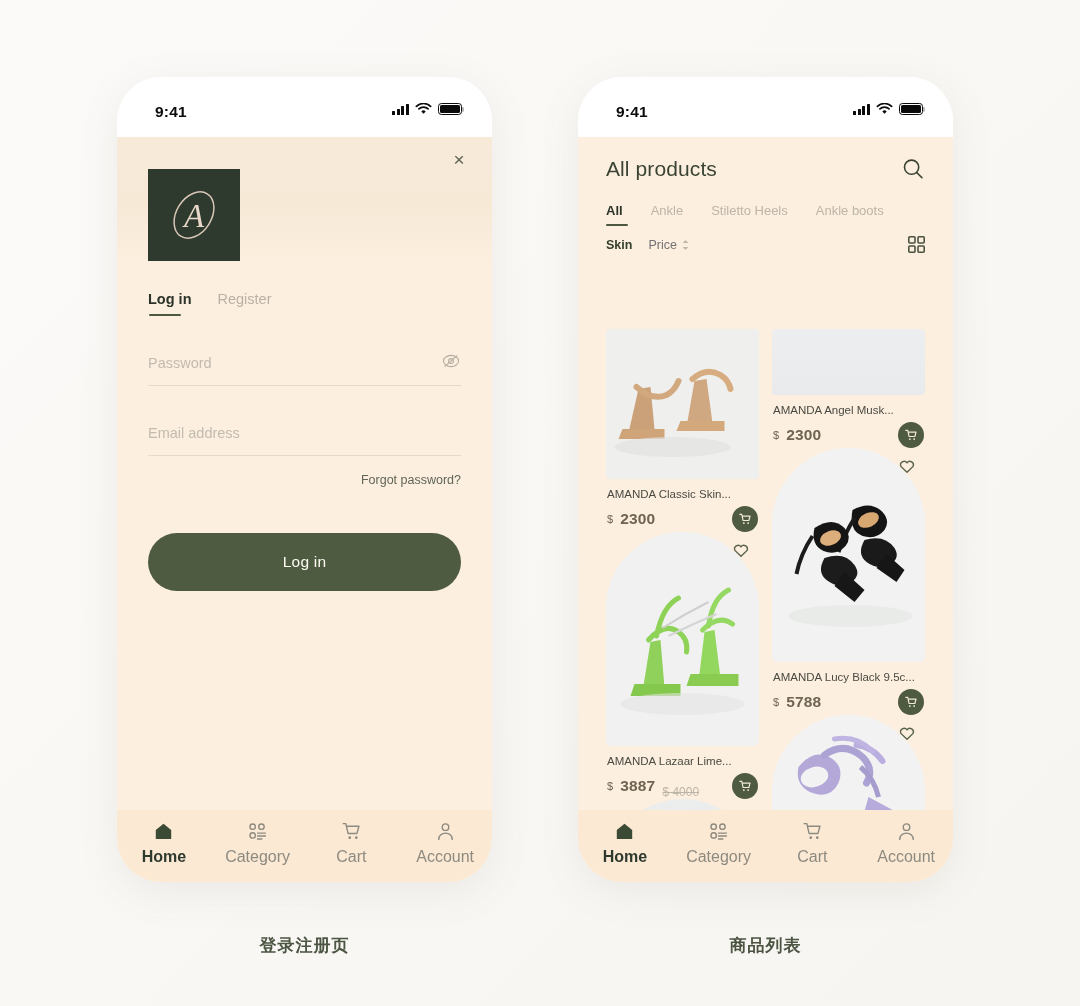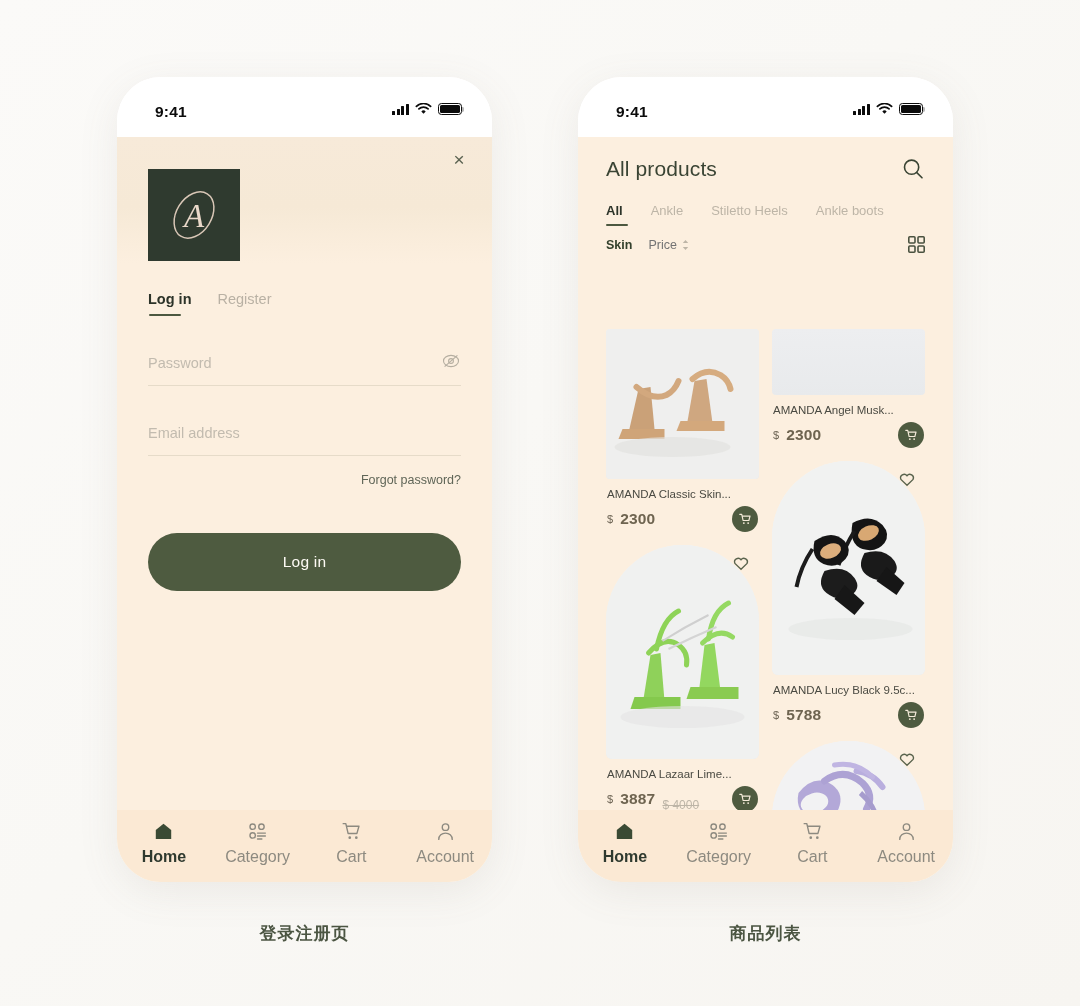--- a/index.html
+++ b/index.html
@@ -99,21 +99,21 @@
   .cat.active::after{content:"";position:absolute;left:0;bottom:0;width:22px;height:2.2px;background:#4c5840;border-radius:2px;}
   .sortrow{display:flex;align-items:center;gap:16px;margin-top:10px;}
   .sort{font-size:12.5px;color:#737373;cursor:pointer;display:flex;align-items:center;gap:4px;}
   .sort.active{color:#33402c;font-weight:bold;}
   .grid-toggle{margin-left:auto;cursor:pointer;display:flex;}
 
   .grid{
     position:absolute;left:0;right:0;top:192px;bottom:0;
     padding:0 28px;display:flex;gap:13px;box-sizing:border-box;
   }
-  .col{flex:1;display:flex;flex-direction:column;gap:13px;}
+  .col{flex:1;display:flex;flex-direction:column;}
   .card{position:relative;}
   .ph-img{
     width:100%;position:relative;overflow:hidden;
     background:#eceef0;
   }
   .ph-img.arch{border-radius:80px 80px 6px 6px;}
   .ph-img.flat{border-radius:4px;}
   .fav{
     position:absolute;right:9px;top:9px;width:18px;height:18px;cursor:pointer;color:#59634d;
   }
@@ -126,21 +126,21 @@
   .price{font-size:15.5px;font-weight:bold;color:#6e6450;letter-spacing:.2px;}
   .old{font-size:12px;color:#bdb5a7;text-decoration:line-through;margin-top:12px;}
   .cart-btn{
     margin-left:auto;width:26px;height:26px;border-radius:50%;background:#4e5b40;
     display:flex;align-items:center;justify-content:center;cursor:pointer;flex:none;
   }
 
   
   .caption{
     position:absolute;font-size:17px;color:#4b5542;font-weight:bold;
-    font-family:"DejaVu Sans",sans-serif;letter-spacing:1px;
+    font-family:"DejaVu Sans",sans-serif;letter-spacing:1px;margin-top:12px;
   }
   #cap-login{left:117px;top:922px;width:375px;text-align:center;}
   #cap-list{left:578px;top:922px;width:375px;text-align:center;}
 </style>
 </head>
 <body>
 
 <div class="canvas">
 
   <div class="phone" id="phone-login">

